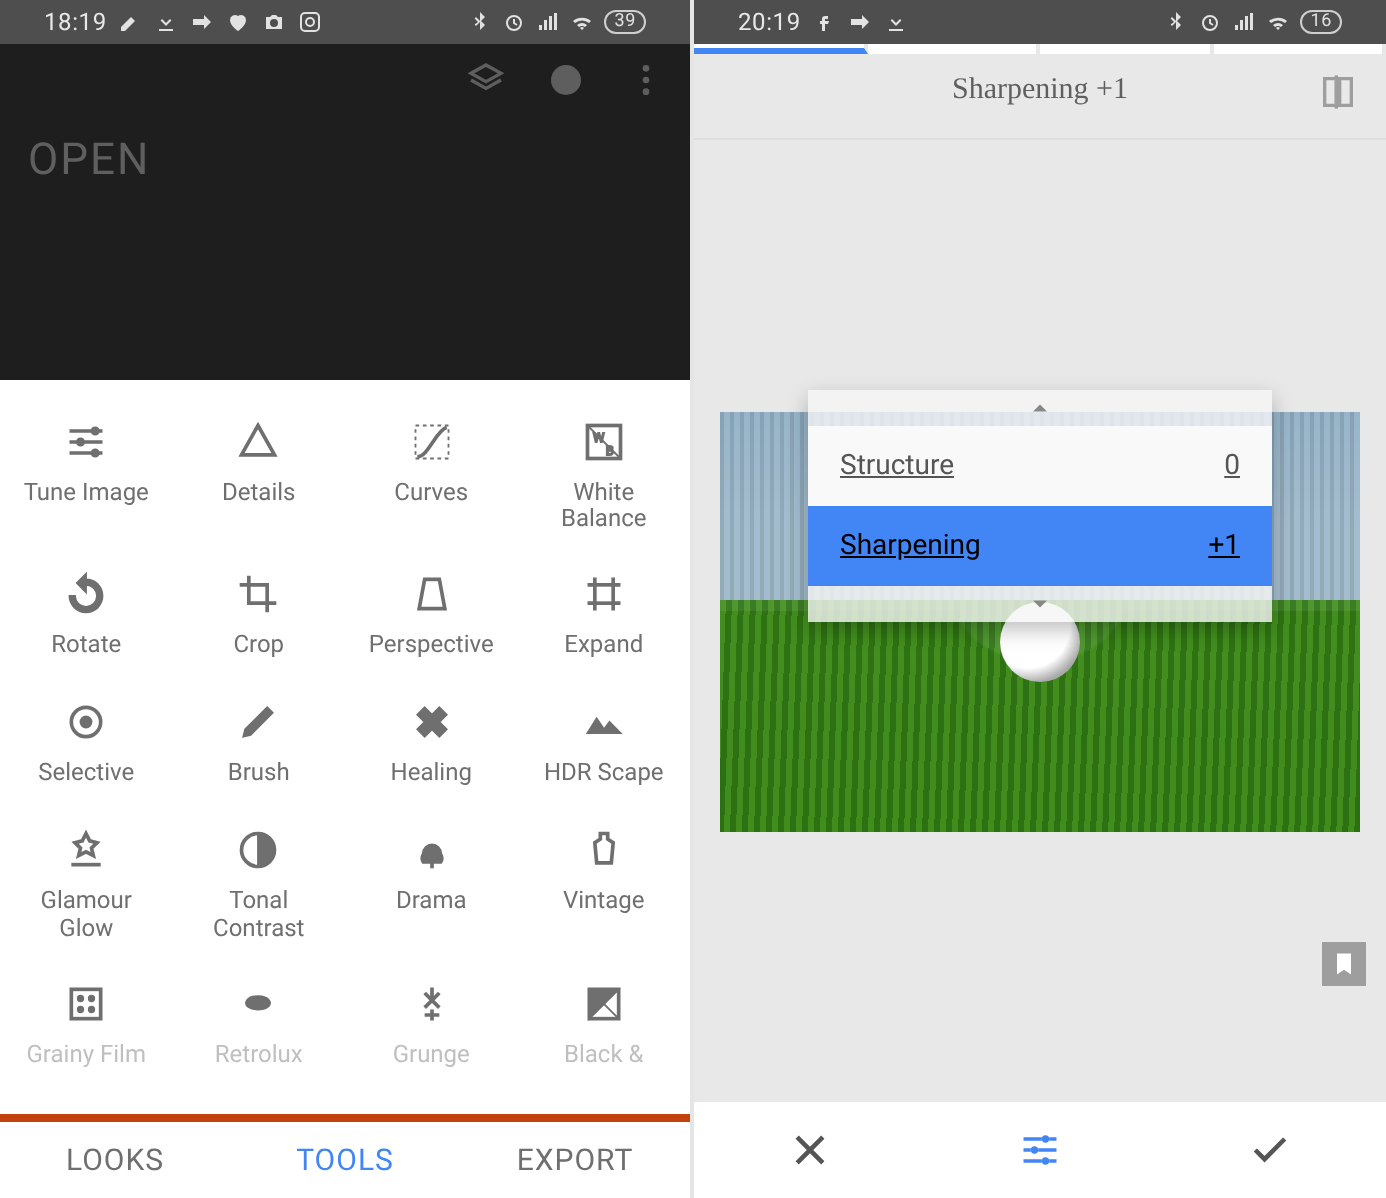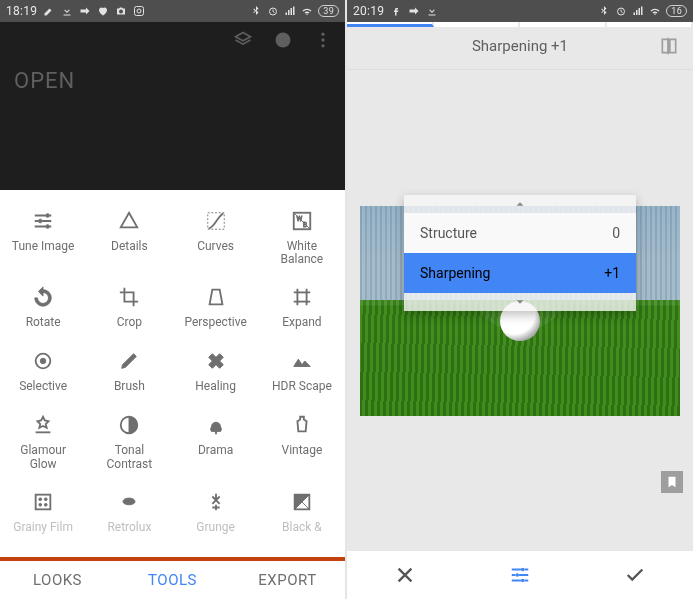--- a/index.html
+++ b/index.html
@@ -21,21 +21,21 @@
   .phone.left { width: 347px; border-right: 2px solid #e5e5e5; }
   .phone.right { flex: 1; }
 
   
   .statusbar {
     height: 22px;
     background: #4e4e4e;
     color: #e8e8e8;
     display: flex;
     align-items: center;
-    padding: 0 6px;
+    padding: 0 22px;
     font-size: 12px;
     letter-spacing: 0.3px;
   }
   .statusbar .sb-left { display: flex; align-items: center; gap: 6px; }
   .statusbar .sb-right { margin-left: auto; display: flex; align-items: center; gap: 5px; }
   .sb-ico { display:inline-flex; }
   .sb-ico svg { width:12px; height:12px; fill:#e2e2e2; }
   .battery {
     display:inline-flex; align-items:center;
     border:1px solid #cfcfcf; border-radius:6px;
@@ -101,20 +101,21 @@
 
   
   .right-top {
     height: 48px;
     background:#e8e8e8;
     display:flex; align-items:center; justify-content:center;
     position:relative;
     color:#5f5f5f;
     font-size:15px;
     border-bottom:1px solid #ddd;
+    font-family:Liberation Serif, serif;
   }
   .right-top .compare {
     position:absolute; right:14px; top:14px;
   }
   .right-top .compare svg { width:20px; height:20px; fill:#9e9e9e; }
   .right-top .tabstrip {
     position:absolute; left:0; right:0; top:0; height:5px;
     display:flex;
   }
   .right-top .tabstrip span {
@@ -159,21 +160,21 @@
   }
 
   .adjust-panel {
     position:absolute; left:50%; top:38%; transform:translate(-50%,-50%);
     width: 232px;
     box-shadow: 0 4px 10px rgba(0,0,0,0.25);
     font-size:14px;
   }
   .adjust-row {
     height:40px; display:flex; align-items:center;
-    padding:0 16px; background:#f9f9f9; color:#555;
+    padding:0 16px; background:#f9f9f9; color:#555;text-decoration:underline;
   }
   .adjust-row.selected { background:#4285f4; color:#000000; }
   .adjust-row .aval { margin-left:auto; }
   .adjust-chevron {
     height:18px; background:#f5f5f5cc;
     display:flex; align-items:center; justify-content:center;
   }
   .adjust-chevron svg { width:14px; height:14px; fill:#888; }
 
   .right-bottom {

